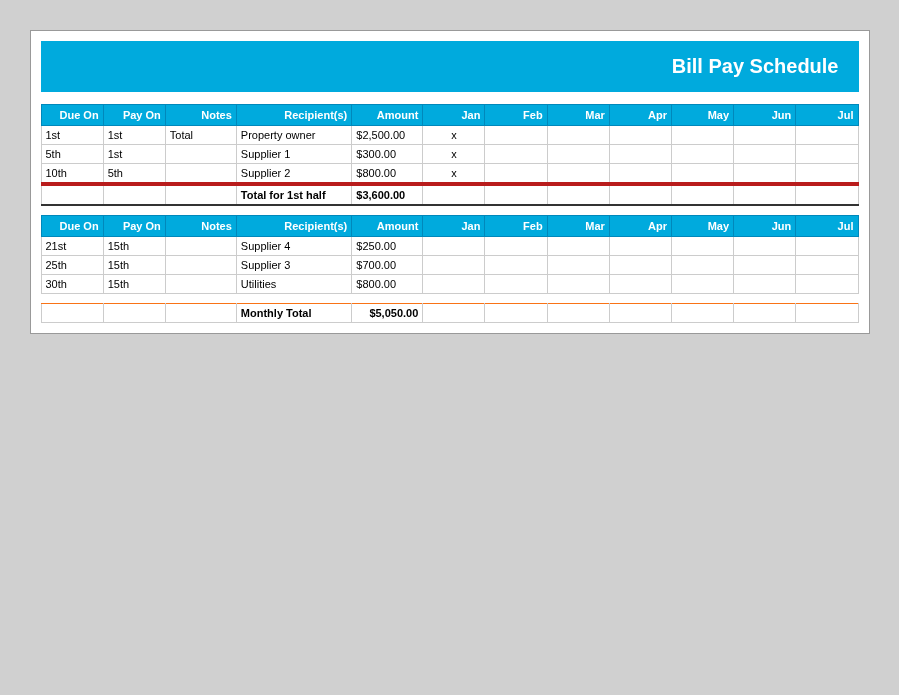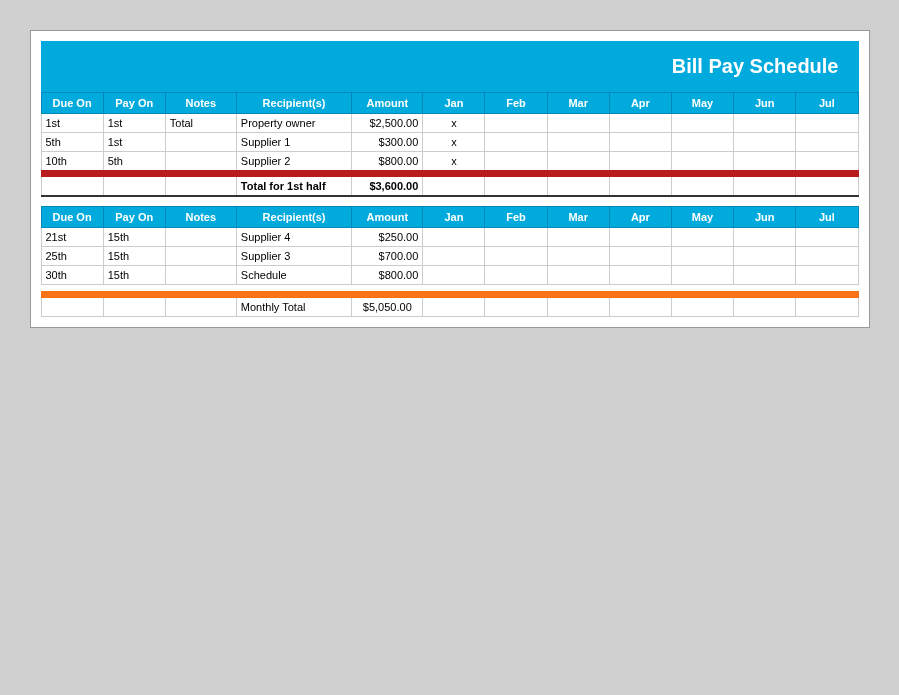--- a/index.html
+++ b/index.html
@@ -19,61 +19,60 @@
       width: 840px;
       padding: 10px;
     }
     .title-bar {
       background: #00aadd;
       color: white;
       text-align: right;
       padding: 14px 20px;
       font-size: 20px;
       font-weight: bold;
+      margin-bottom: 12px;
     }
     table {
       width: 100%;
       border-collapse: collapse;
       table-layout: fixed;
     }
     .header-row th {
       background: #00aadd;
       color: white;
       border: 1px solid #0088bb;
       padding: 4px 4px;
-      text-align: center;
+      text-align: right;
       font-weight: bold;
       font-size: 11px;
     }
     td {
       border: 1px solid #ccc;
       padding: 3px 4px;
       font-size: 11px;
     }
     td.amount {
-      text-align: right;
     }
     td.center {
       text-align: center;
     }
     .total-row td {
       font-weight: bold;
-      border-top: 7px solid #b91c1c;
+      border-top: 4px solid #b91c1c;
       border-bottom: 2px solid #333;
     }
     .total-row td.amount {
+    }
+    .monthly-total-row td {
+      font-weight: bold;
+      border-top: 1px solid #f97316;
+      margin-left: 19px;
+    }
+    .monthly-total-row td.amount {
       text-align: right;
-    }
-    .monthly-total-row td {
-      font-weight: normal;
-      border-top: 7px solid #f97316;
-      margin-left: 19px;
-    }
-    .monthly-total-row td.amount {
-      text-align: center;
     }
     .spacer-row td {
       border: none;
       height: 10px;
     }
     .col-due-on { width: 7%; }
     .col-pay-on { width: 7%; }
     .col-notes { width: 8%; }
     .col-recipient { width: 13%; }
     .col-amount { width: 8%; }
@@ -238,21 +237,21 @@
         <td class="center"></td>
         <td class="center"></td>
         <td class="center"></td>
         <td class="center"></td>
         <td class="center"></td>
       </tr>
       <tr>
         <td>30th</td>
         <td>15th</td>
         <td></td>
-        <td>Schedule</td>
+        <td>Utilities</td>
         <td class="amount">$800.00</td>
         <td class="center"></td>
         <td class="center"></td>
         <td class="center"></td>
         <td class="center"></td>
         <td class="center"></td>
         <td class="center"></td>
         <td class="center"></td>
       </tr>
       <tr class="spacer-row">

